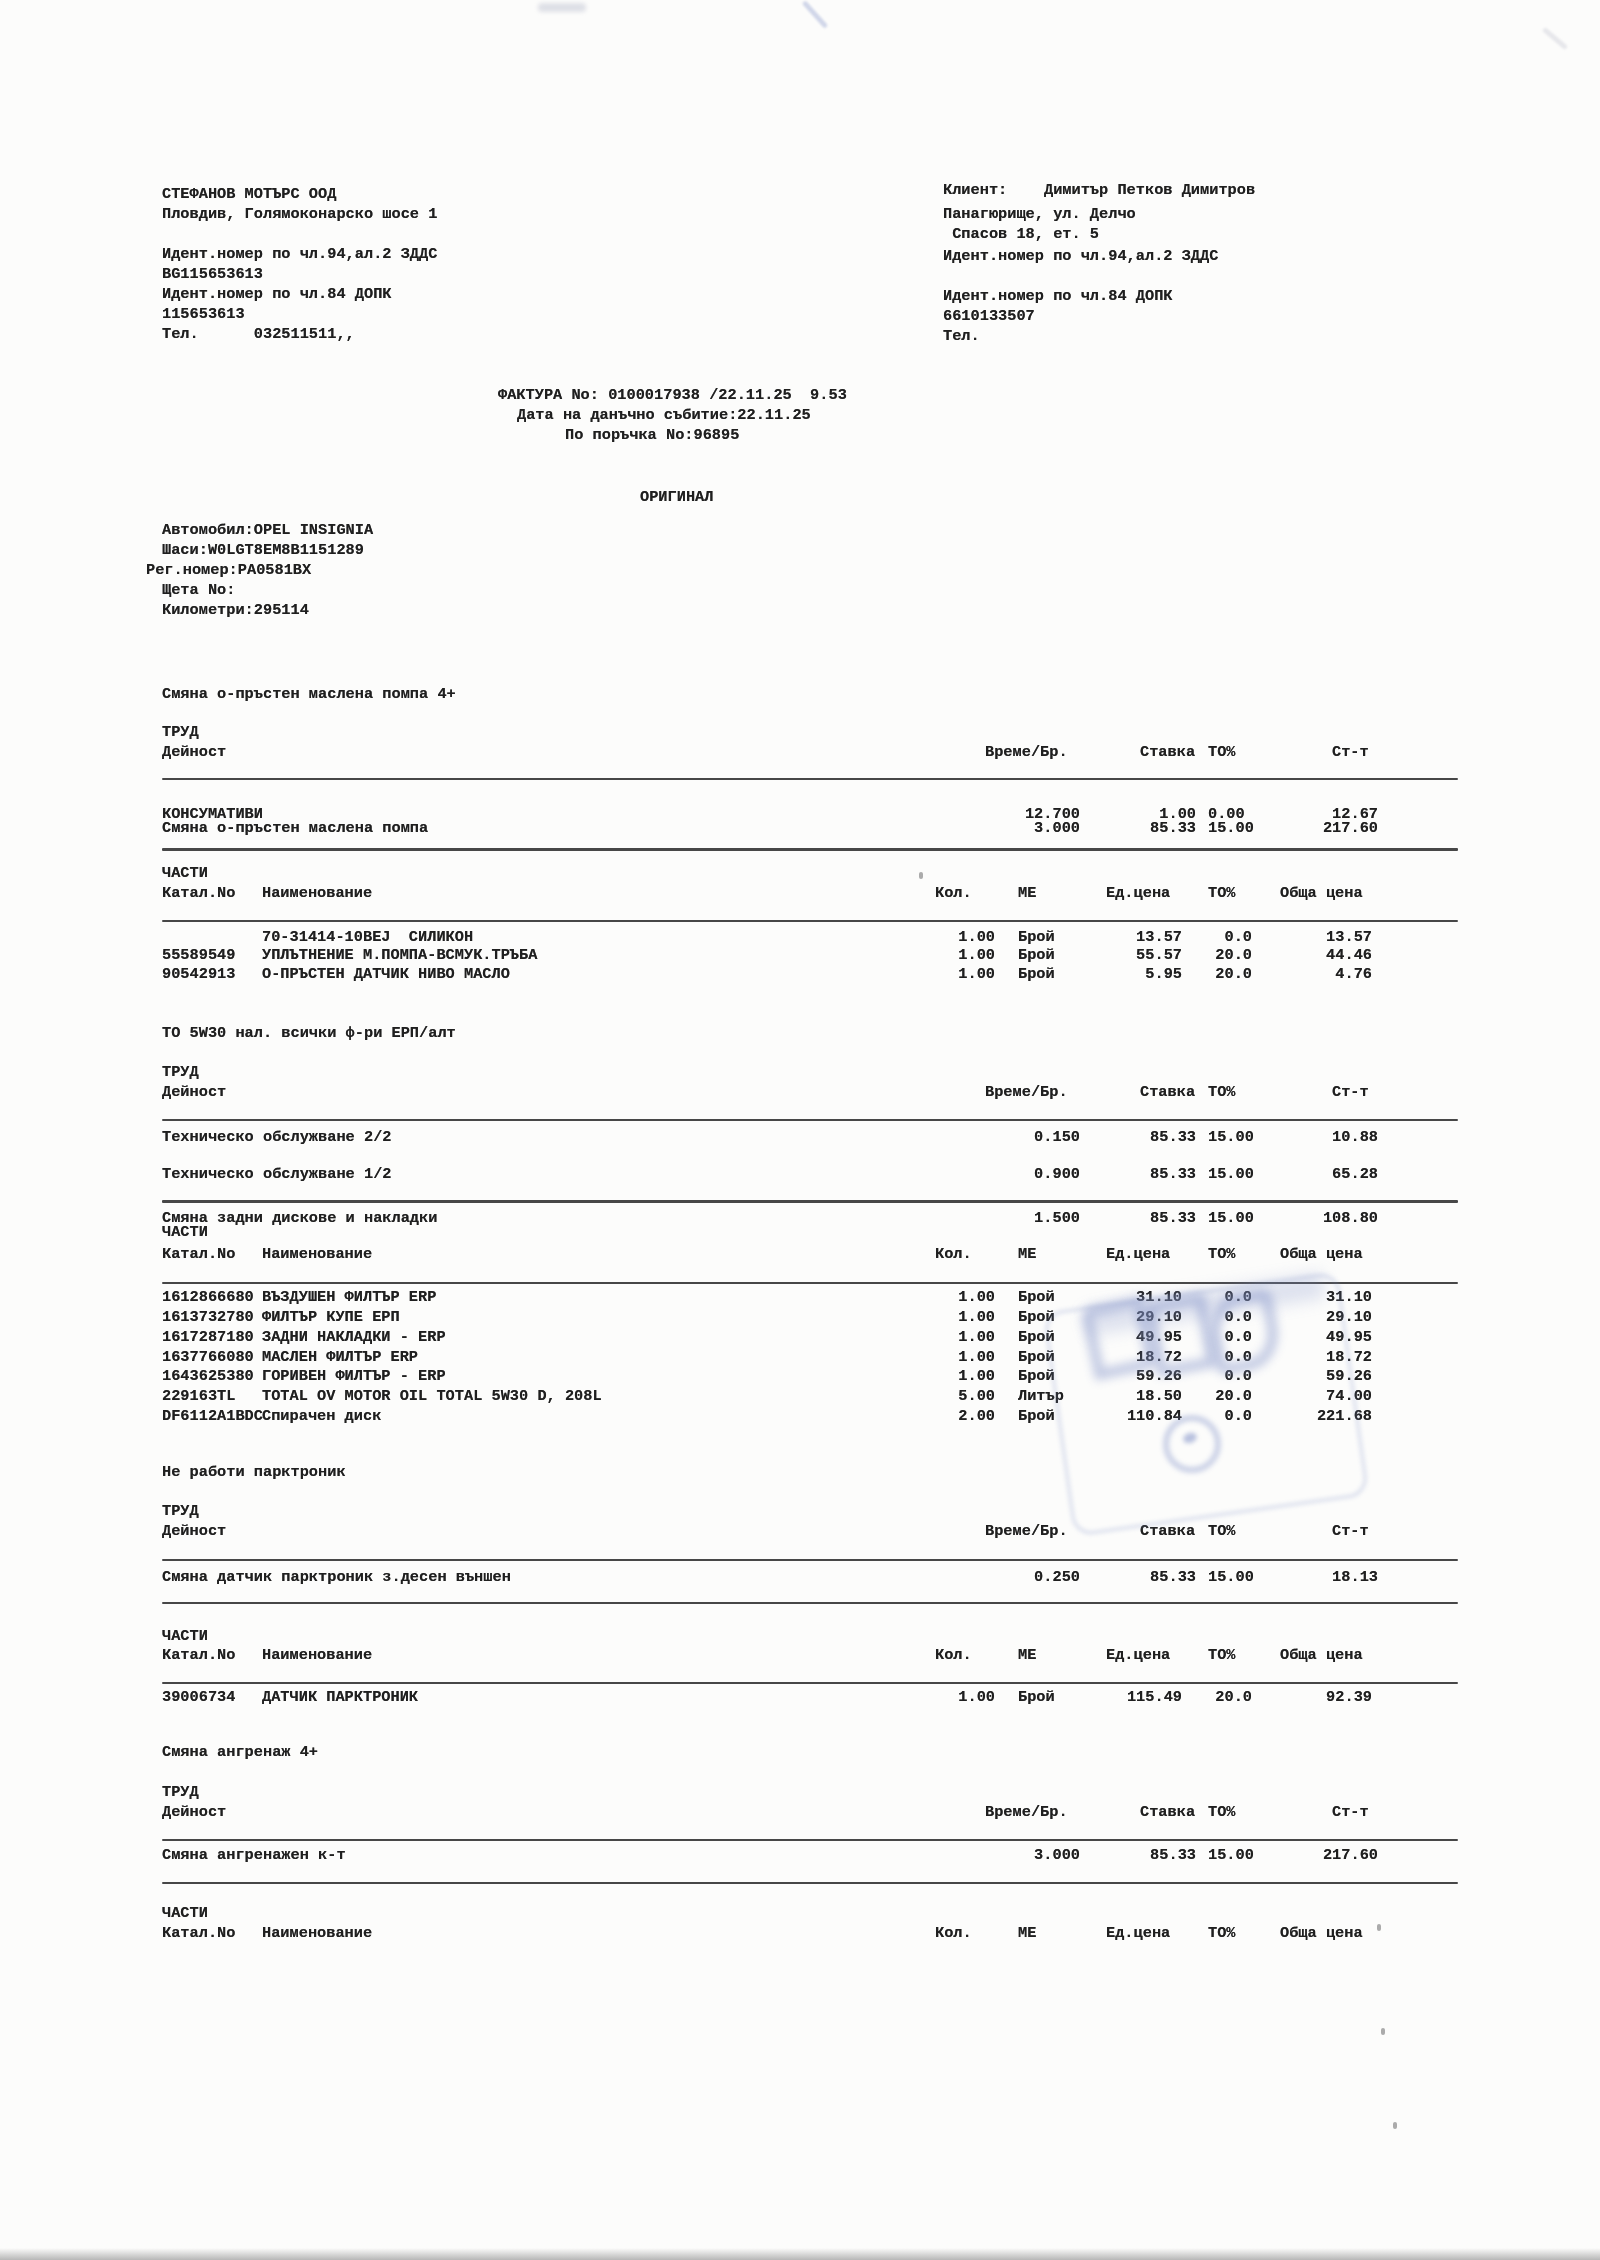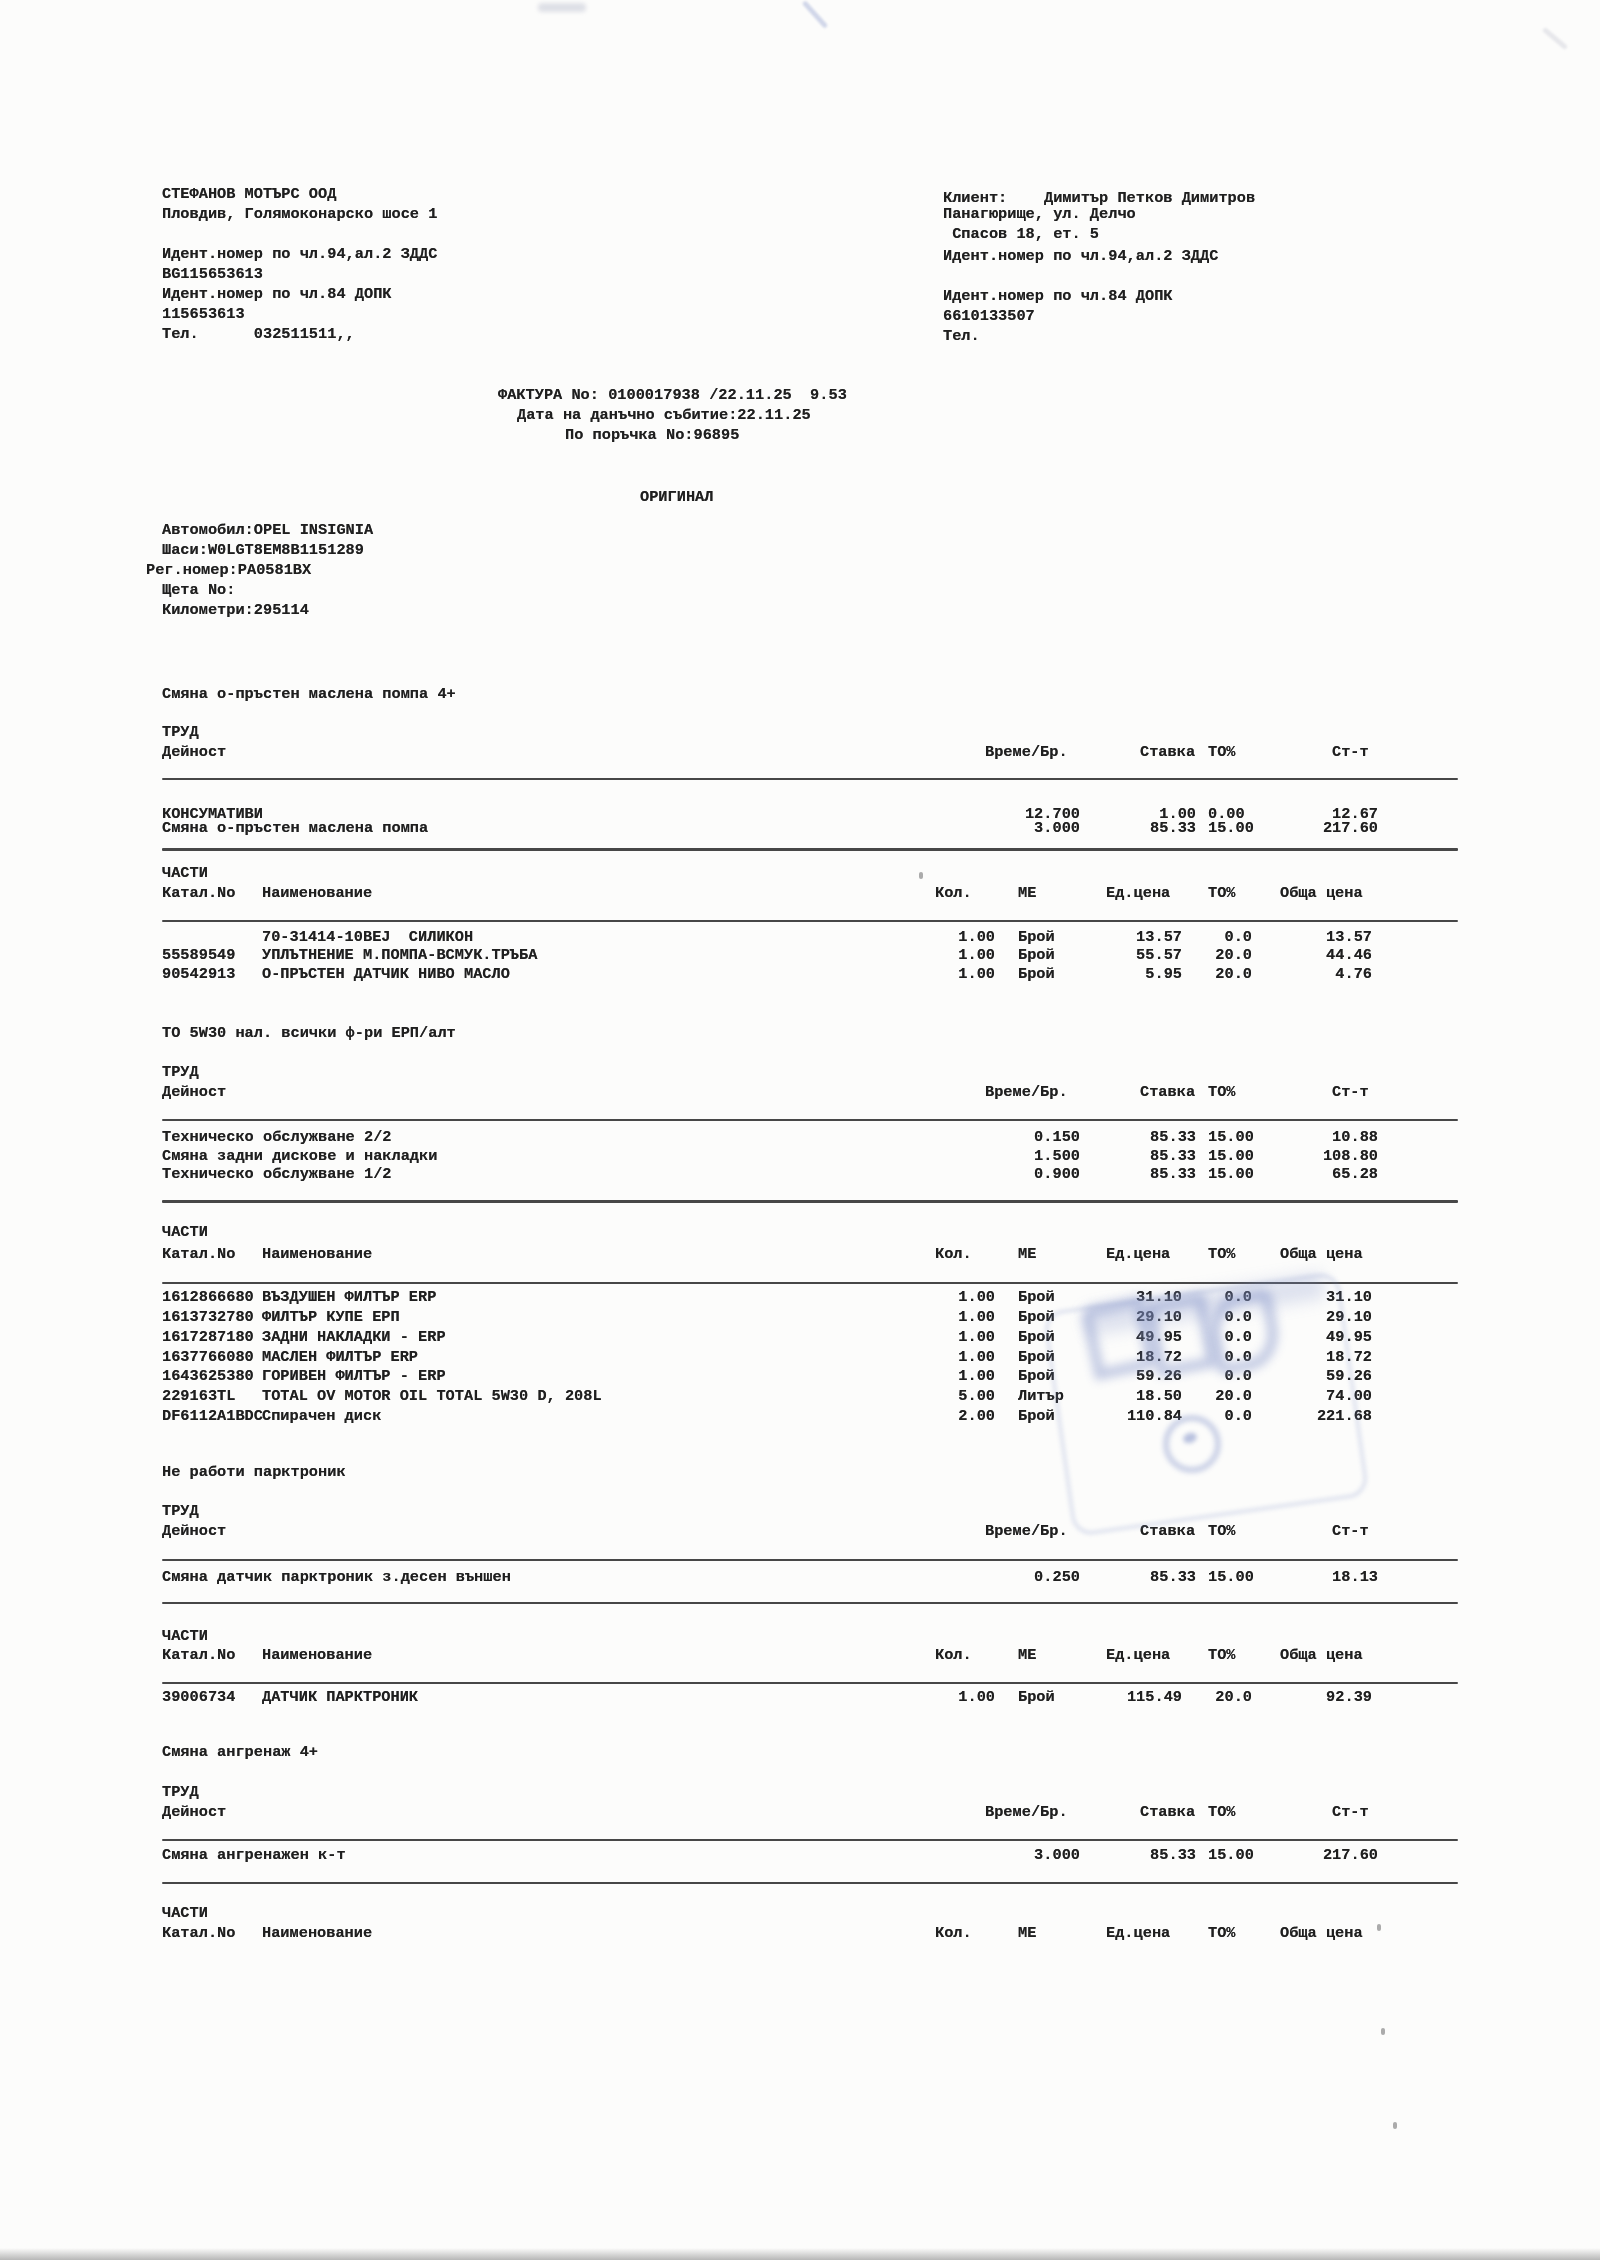--- a/index.html
+++ b/index.html
@@ -87,21 +87,21 @@
     <span class="t" style="left:162px;top:184px;">СТЕФАНОВ МОТЪРС ООД</span>
     <span class="t" style="left:162px;top:204px;">Пловдив, Голямоконарско шосе 1</span>
     <span class="t" style="left:162px;top:244px;">Идент.номер по чл.94,ал.2 ЗДДС</span>
     <span class="t" style="left:162px;top:264px;">BG115653613</span>
     <span class="t" style="left:162px;top:284px;">Идент.номер по чл.84 ДОПК</span>
     <span class="t" style="left:162px;top:304px;">115653613</span>
     <span class="t" style="left:162px;top:324px;">Тел.      032511511,,</span>
   </div>
 
   <div>
-    <span class="t" style="left:943px;top:188px;">Клиент:    Димитър Петков Димитров</span>
+    <span class="t" style="left:943px;top:180px;">Клиент:    Димитър Петков Димитров</span>
     <span class="t" style="left:943px;top:204px;">Панагюрище, ул. Делчо</span>
     <span class="t" style="left:943px;top:224px;"> Спасов 18, ет. 5</span>
     <span class="t" style="left:943px;top:246px;">Идент.номер по чл.94,ал.2 ЗДДС</span>
     <span class="t" style="left:943px;top:286px;">Идент.номер по чл.84 ДОПК</span>
     <span class="t" style="left:943px;top:306px;">6610133507</span>
     <span class="t" style="left:943px;top:326px;">Тел.</span>
   </div>
 
   <div>
     <span class="t" style="left:498px;top:385px;">ФАКТУРА No: 0100017938 /22.11.25  9.53</span>
@@ -192,21 +192,21 @@
     <span class="t h-cost">Ст-т</span>
   </div>
   <div class="rule" style="top:1119px;"></div>
   <div class="row" style="top:1127px;">
     <span class="t c-desc">Техническо обслужване 2/2</span>
     <span class="t c-time">0.150</span>
     <span class="t c-rate">85.33</span>
     <span class="t c-lto">15.00</span>
     <span class="t c-cost">10.88</span>
   </div>
-  <div class="row" style="top:1146px;">
+  <div class="row" style="top:1208px;">
     <span class="t c-desc">Смяна задни дискове и накладки</span>
     <span class="t c-time">1.500</span>
     <span class="t c-rate">85.33</span>
     <span class="t c-lto">15.00</span>
     <span class="t c-cost">108.80</span>
   </div>
   <div class="row" style="top:1164px;">
     <span class="t c-desc">Техническо обслужване 1/2</span>
     <span class="t c-time">0.900</span>
     <span class="t c-rate">85.33</span>

